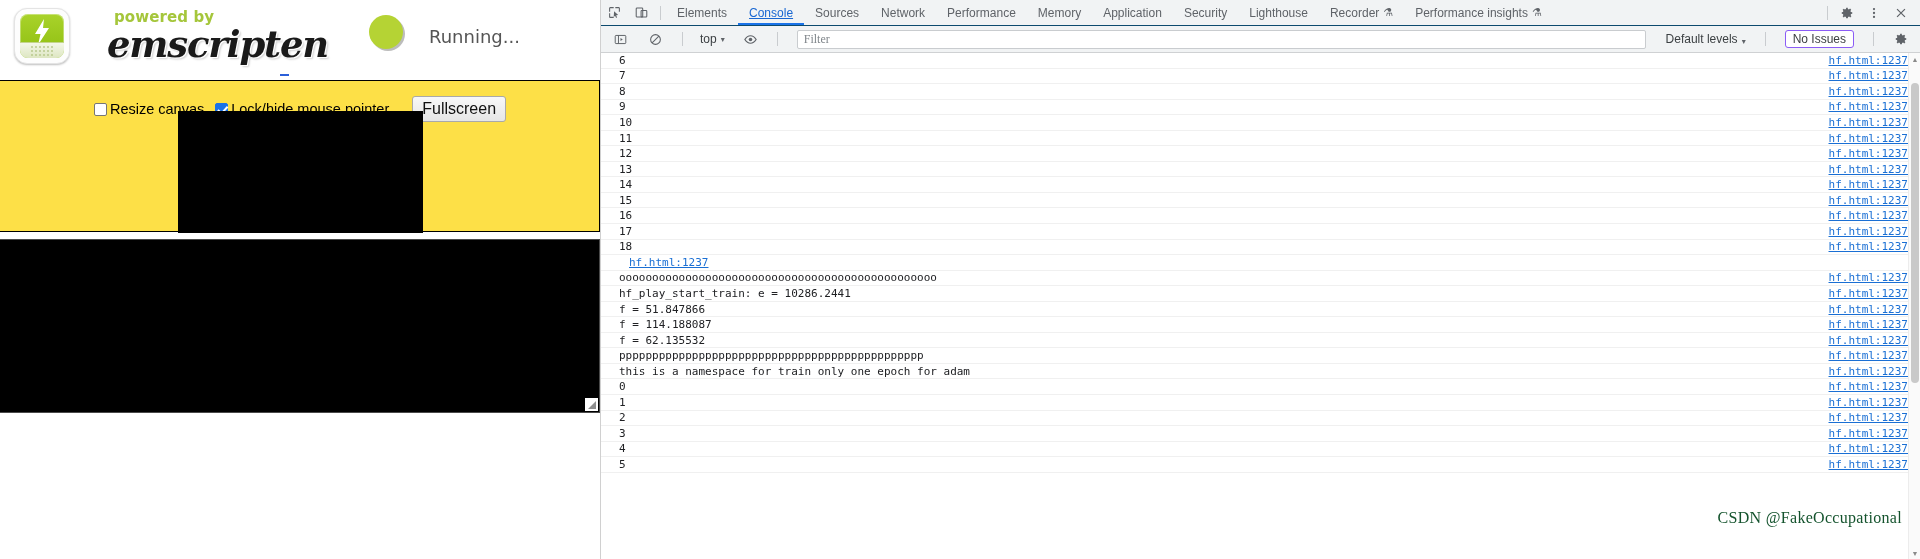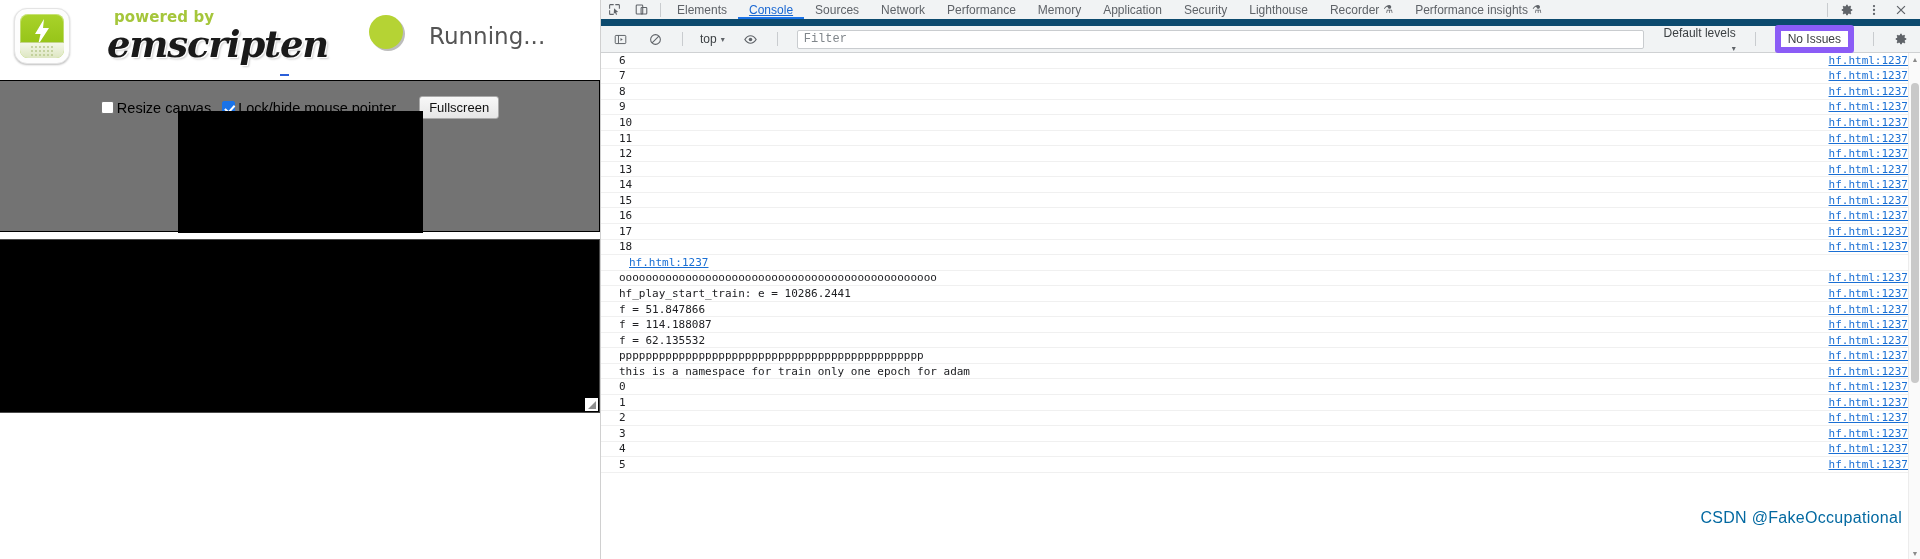--- a/index.html
+++ b/index.html
@@ -43,42 +43,42 @@
              font-size:37px; color:#1a1a1a; letter-spacing:-1.2px;
              text-shadow:1px 1px 0 #fff, 2px 2px 2px rgba(0,0,0,.18);margin-left:27px; }
 
   .em-spin-wrap { margin-left:43px; width:38px; height:38px; position:relative; }
   .em-spinner { width:34px; height:34px; border-radius:50%;
                 background:#bcbcbc; position:relative; }
   .em-spinner::after { content:""; position:absolute; left:0; top:0;
                 width:34px; height:34px; border-radius:50%;
                 background:#b5d334; transform:translate(-2px,-2px); }
 
-  .em-status { margin-left:20px; font-size:23px; color:#555; font-family:"DejaVu Sans", sans-serif; }
+  .em-status { margin-left:20px; font-size:18px; color:#555; font-family:"DejaVu Sans", sans-serif; }
 
   .em-progress-tick { position:absolute; left:280px; top:74px; width:9px; height:2px;
                       background:#2b5fd9; }
 
   .em-box { position:absolute; left:0; top:80px; width:600px; height:152px;
-            border:1px solid #000; border-left:none; background:#737373; }
+            border:1px solid #000; border-left:none; background:#fde047; }
 
   .em-controls { position:absolute; top:15px; left:0; width:600px;
                  display:flex; align-items:center; justify-content:center; gap:0;
                  font-size:14.5px; color:#000; }
   .em-ck { width:13px; height:13px; margin:0 3px 0 0; vertical-align:-2px;
            appearance:none; -webkit-appearance:none;
            border:1px solid #767676; border-radius:2px; background:#fff;
            display:inline-block; position:relative; cursor:pointer; }
   .em-ck.checked { background:#1a73e8; border-color:#1a73e8; }
   .em-ck.checked::after { content:""; position:absolute; left:3.5px; top:.5px;
            width:3.5px; height:7.5px; border:solid #fff; border-width:0 2px 2px 0;
            transform:rotate(42deg); }
   .em-lab { cursor:default; white-space:nowrap; margin-right:11px;
             font-family:"Liberation Sans", sans-serif; }
-  .em-fs-btn { font-family:"Liberation Sans", sans-serif; font-size:13px;
+  .em-fs-btn { font-family:"Liberation Sans", sans-serif; font-size:16px;
                padding:3px 9px; border:1px solid #a9a9a9; border-radius:3px;
                background:linear-gradient(#f8f8f8,#e6e6e6); color:#111;
                cursor:pointer; margin-left:12px; }
 
   .em-canvas { position:absolute; left:178px; top:30px; width:245px; height:122px;
                background:#000; }
 
   .em-output { position:absolute; left:0; top:239px; width:600px; height:174px;
                background:#000; border:1px solid #4a4a4a; border-left:none;
                resize:none; }
@@ -87,21 +87,21 @@
   .em-output-grip::after{ content:""; position:absolute; right:2px; bottom:2px;
                width:0;height:0; border-left:8px solid transparent;
                border-bottom:8px solid #8f8f8f; }
 
   
   .dt { flex:1 1 auto; height:559px; background:#fff; display:flex;
         flex-direction:column; font-family:"Liberation Sans", sans-serif;
         overflow:hidden; }
 
   .dt-tabbar { height:26px; flex:0 0 26px; display:flex; align-items:stretch;
-               background:#f1f3f4; border-bottom:7px solid #0c4a6e; }
+               background:#f1f3f4; border-bottom:1px solid #0c4a6e; }
   .dt-icon-btn { width:27px; display:flex; align-items:center; justify-content:center;
                  cursor:pointer; }
   .dt-sep { width:1px; height:14px; background:#c9cccf; align-self:center; margin:0 5px; }
   .dt-tabs { display:flex; align-items:stretch; flex:1 1 auto; overflow:hidden; }
   .dt-tab { display:flex; align-items:center; gap:4px; padding:0 11px;
             font-size:12px; color:#5f6368; white-space:nowrap; cursor:pointer;
             position:relative; }
   .dt-tab.active { color:#1967d2;text-decoration:underline; }
   .dt-tab.active::after { content:""; position:absolute; left:0; right:0; bottom:0;
             height:2px; background:#1a73e8; }
@@ -110,25 +110,25 @@
 
   .dt-filterbar { height:27px; flex:0 0 27px; display:flex; align-items:center;
                   background:#f1f3f4; border-bottom:1px solid #cfd1d3;
                   padding:0 6px; gap:8px; }
   .dt-ctx { font-size:12px; color:#3c4043; padding:0 4px; cursor:pointer;
             display:flex; align-items:center; gap:4px; }
   .dt-caret { font-size:8px; color:#5f6368; }
   .dt-filter-input { flex:1 1 auto; height:19px; margin-left:6px; margin-right:6px;
             border:1px solid #c9cccf; border-radius:2px; background:#fff;
             font-size:12px; color:#3c4043; padding:0 6px;
-            font-family:Liberation Mono, monospace; outline:none; }
+            font-family:Liberation Serif, serif; outline:none; }
   .dt-filter-input::placeholder { color:#80868b; }
   .dt-levels { font-size:12px; color:#3c4043; cursor:pointer; padding:0 6px;
-               display:flex; align-items:flex-end; gap:4px; white-space:nowrap;flex-direction:column; }
-  .dt-issues { font-size:12px; color:#3c4043; border:6px solid #8b5cf6;
+               display:flex; align-items:flex-end; gap:4px; white-space:nowrap; }
+  .dt-issues { font-size:12px; color:#3c4043; border:1px solid #8b5cf6;
                border-radius:3px; padding:1px 7px; cursor:pointer;
                background:#fff; white-space:nowrap; margin:0 6px; }
 
   .dt-console { flex:1 1 auto; position:relative; overflow:hidden; background:#fff; }
   .dt-rows { position:absolute; left:0; right:0; top:0; }
   .dt-row { height:15.55px; display:flex; align-items:center;
             border-bottom:1px solid #f0f0f0; padding-left:18px; padding-right:12px;
             position:relative; }
   .dt-msg { flex:1 1 auto; font-family:"DejaVu Sans Mono", monospace;
             font-size:11px; color:#202124; white-space:pre;
@@ -140,22 +140,22 @@
   .dt-scrollbar { position:absolute; right:0; top:0; bottom:0; width:12px;
                   background:#fafafa; border-left:1px solid #ececec; cursor:pointer; }
   .dt-scroll-up, .dt-scroll-dn { position:absolute; left:0; width:12px; height:12px;
                   display:flex; align-items:center; justify-content:center;
                   font-size:7px; color:#8a8a8a; }
   .dt-scroll-up { top:0; } .dt-scroll-dn { bottom:0; }
   .dt-scroll-thumb { position:absolute; left:2px; width:8px; border-radius:4px;
                   background:#c9c9c9; top:30px; height:300px; cursor:grab; }
 
   .watermark { position:absolute; right:18px; bottom:32px;
-               font-family:Liberation Sans, sans-serif; font-size:16px;
-               color:#0369a1; letter-spacing:.3px; pointer-events:none;
+               font-family:Liberation Serif, serif; font-size:16px;
+               color:#14532d; letter-spacing:.3px; pointer-events:none;
                white-space:nowrap; }
 </style>
 </head>
 <body>
 
 <div class="root">
 
   <div class="left-pane">
 
     <div class="em-header">

